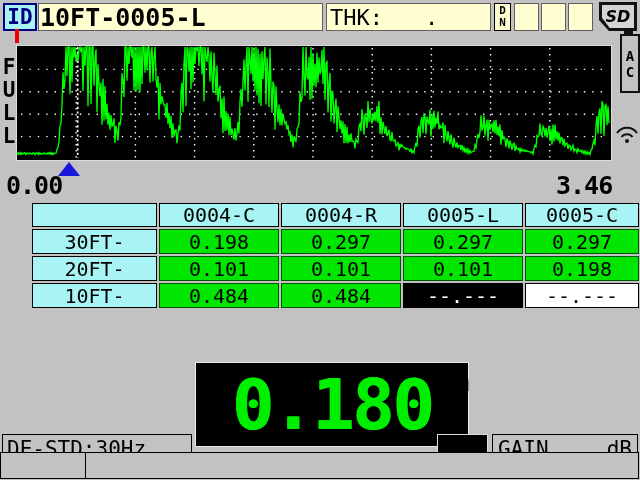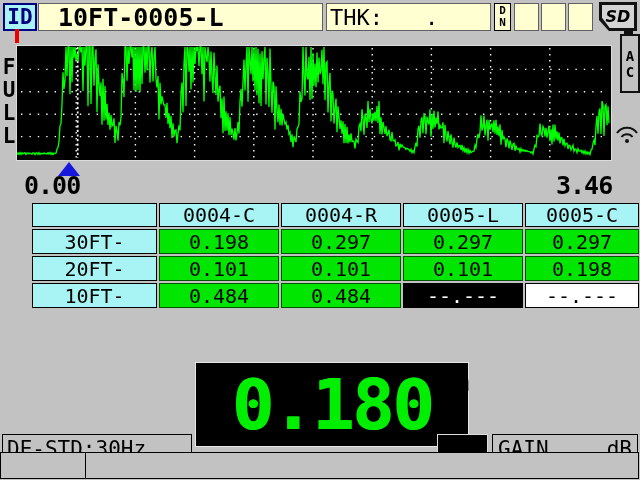--- a/index.html
+++ b/index.html
@@ -10,21 +10,21 @@
     overflow:hidden; color:#000;
   }
   .abs{position:absolute;}
   
   .ybox{background:var(--yellow,#ffffd2); border:1px solid #606060; box-sizing:border-box;}
   #id-box{left:3px; top:3px; width:34px; height:28px;
     background:var(--cyan,#a8f4f4); border:2px solid var(--navy,#000080);
     color:var(--navy,#000080); font-size:21px; font-weight:bold;
     display:flex; align-items:center; justify-content:center; box-sizing:border-box;}
   #id-value{left:38px; top:3px; width:285px; height:28px; font-size:25px; font-weight:bold;
-    display:flex; align-items:center; padding-left:19px;}
+    display:flex; align-items:center; padding-left:1px;}
   #thk-box{left:326px; top:3px; width:165px; height:28px; font-size:22px;
     display:flex; align-items:center; padding-left:3px;text-align:center;}
   #thk-value{position:absolute; left:98px; top:1px;}
   #dn-box{left:494px; top:3px; width:17px; height:28px; border:1px solid #000;
     font-size:11px; font-weight:bold; line-height:12px; text-align:center; padding-top:1px;}
   .slot{top:3px; width:25px; height:28px;}
   #slot-0{left:514px;} #slot-1{left:541px;} #slot-2{left:568px;}
   #sd-icon{left:599px; top:2px; width:38px; height:29px;}
   .sd-outer{width:100%; height:100%; background:#111;
     clip-path:polygon(0 0,100% 0,100% 100%,26% 100%,0 62%);}
@@ -38,21 +38,21 @@
   #full-label{left:2px; top:56px; width:14px; font-size:21px; font-weight:bold; line-height:23px;
     text-align:center;}
   #wave-box{left:16px; top:45px; width:596px; height:116px; background:#000;
     border:1px solid #dcdcdc; box-sizing:border-box;}
   #battery-icon{left:620px; top:31px; width:18px; height:60px;}
   #battery-nub{position:absolute; left:4px; top:0; width:9px; height:4px; background:#111;}
   #battery-body{position:absolute; left:0; top:3px; width:16px; height:55px; border:2px solid #111;
     display:flex; flex-direction:column; align-items:center; justify-content:center;
     font-size:14px; font-weight:bold; line-height:16px;}
   #wifi-icon{left:614px; top:123px; width:26px; height:22px;}
-  #scale-left{left:6px; top:171px; font-size:25px; font-weight:bold; letter-spacing:-1px;margin-left:18px;}
+  #scale-left{left:6px; top:171px; font-size:25px; font-weight:bold; letter-spacing:-1px;}
   #scale-right{left:556px; top:171px; font-size:25px; font-weight:bold; letter-spacing:-1px;}
   #marker-triangle{left:59px; top:162px; width:0; height:0;
     border-left:11px solid transparent; border-right:11px solid transparent;
     border-bottom:14px solid var(--blue,#1818dd);}
   
   #grid-table{left:12px; top:203px; display:flex; flex-direction:column; gap:2px;padding-left:20px;}
   .trow{display:flex; gap:2px;}
   .cell{box-sizing:border-box; border:1px solid #000; height:25px;
     display:flex; align-items:center; justify-content:center; font-size:20px;}
   .trow.head .cell{height:24px;}

